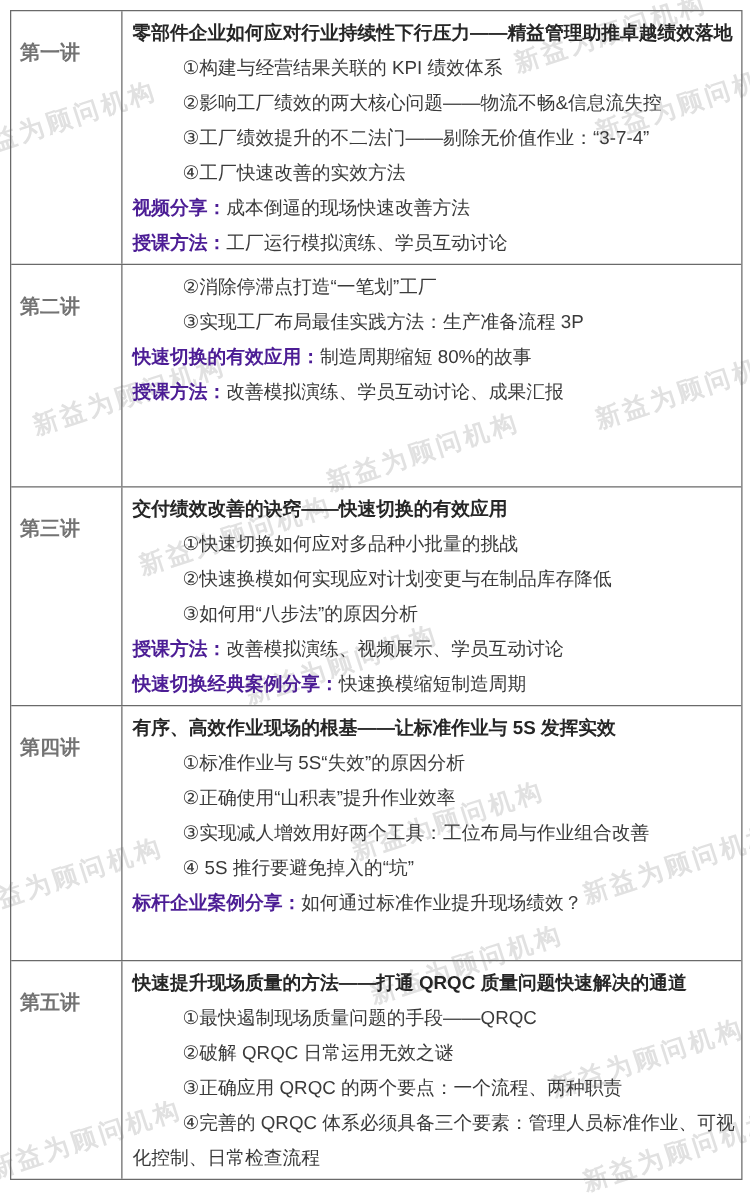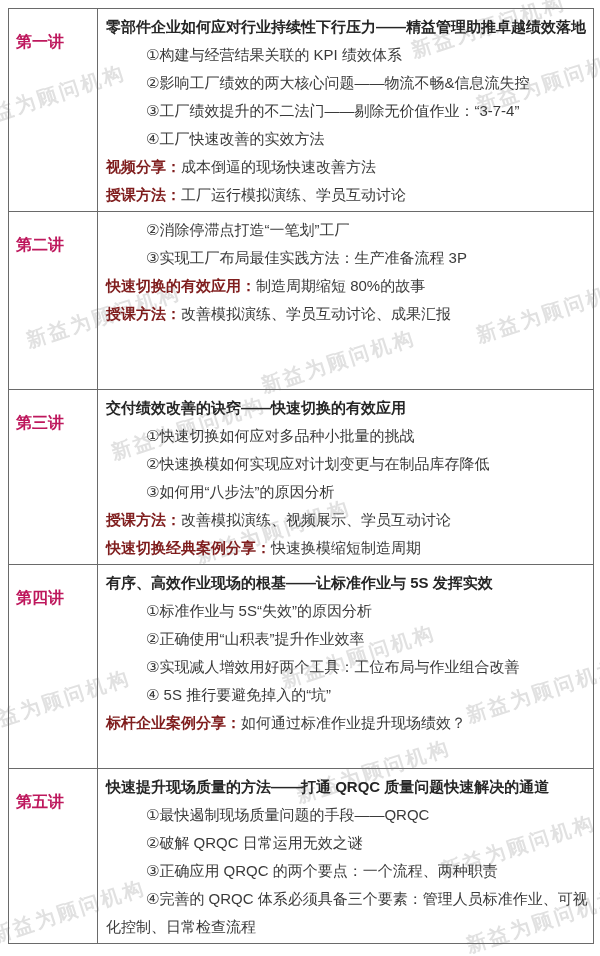--- a/index.html
+++ b/index.html
@@ -42,38 +42,38 @@
   .row-4 { min-height: 203px; }
   .row-5 { min-height: 171px; }
   .label-cell {
     width: 89px;
     min-width: 89px;
     box-sizing: border-box;
     border-right: 1px solid #6a6a6a;
     padding: 23px 2px 0 7px;
     font-size: 16px;
     font-weight: bold;
-    color: #be185d;
+    color: #737373;
   }
   .content-cell {
     flex: 1;
     box-sizing: border-box;
     padding: 4px 2px 2px 8px;
     font-size: 15px;
     line-height: 28px;
     color: #3a3a3a;
   }
   .content-cell p { margin: 0; }
   .title {
     font-weight: bold;
     color: #262626;
     white-space: nowrap;
   }
   .item { text-indent: 40px; }
-  .note-label { font-weight: bold; color: #7f1d1d; }
+  .note-label { font-weight: bold; color: #4c1d95; }
 </style>
 </head>
 <body>
 
 <div class="page">
 
   <div class="wm-layer">
     <span class="wm" style="left:408px;top:13px">新益为顾问机构</span>
     <span class="wm" style="left:-32px;top:83px">新益为顾问机构</span>
     <span class="wm" style="left:473px;top:68px">新益为顾问机构</span>

